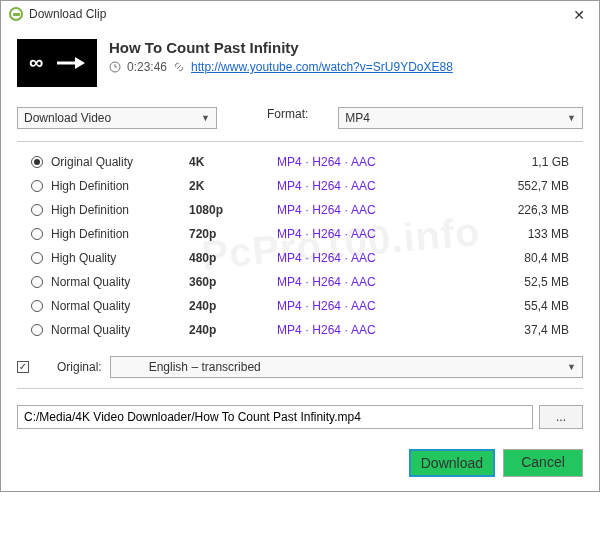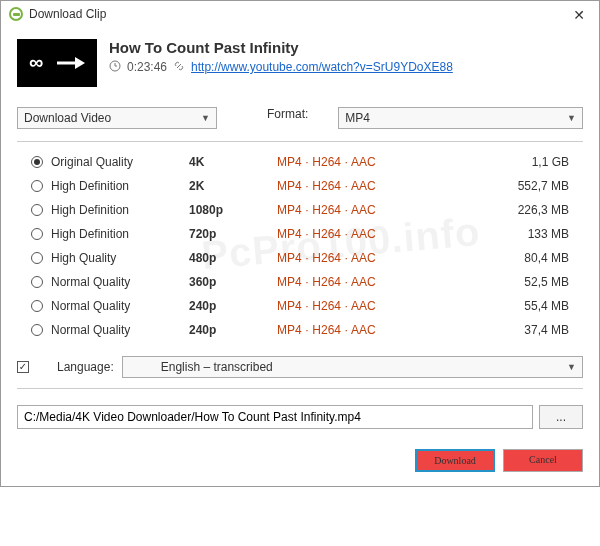--- a/index.html
+++ b/index.html
@@ -8,48 +8,48 @@
 .titlebar { display: flex; padding: 6px 8px; }
 .app-icon { width: 14px; height: 14px; border-radius: 50%; border: 2px solid #7cb342; display: inline-flex; align-items: center; justify-content: center; margin-right: 6px; position: relative; }
 .app-icon::after { content: ""; width: 7px; height: 3px; background: #7cb342; border-radius: 1px; }
 .titlebar .title { flex: 1; font-size: 12px; }
 .close-btn { width: 24px; text-align: center; font-size: 14px; cursor: pointer; }
 .header { display: flex; padding: 10px 16px 14px; align-items: flex-start; gap: 12px; }
 .thumb { width: 80px; height: 48px; background: #000; display: flex; align-items: center; justify-content: center; color: #fff; }
 .thumb svg { fill: #fff; }
 .header-info { flex: 1; }
 .vid-title { font-size: 15px; font-weight: bold; margin-bottom: 4px; }
-.vid-meta { display: flex; align-items: flex-start; gap: 6px; font-size: 12px; color: #555; }
+.vid-meta { display: flex; align-items: center; gap: 6px; font-size: 12px; color: #555; }
 .vid-meta a { color: #1a66cc; text-decoration: underline; }
 .clock-icon, .link-icon { width: 12px; height: 12px; display: inline-flex; align-items: center; justify-content: center; }
 .row1 { display: flex; gap: 30px; padding: 6px 16px 8px; align-items: flex-start; }
 .select { border: 1px solid #aaa; background: #f8f8f8; padding: 3px 6px; display: flex; align-items: center; justify-content: space-between; font-size: 12px; }
 .select .arrow { font-size: 9px; color: #555; }
 .sel-download { width: 200px; }
 .fmt-label { margin-left: 20px; }
 .sel-format { flex: 1; }
 .hr { border-top: 1px solid #ccc; margin: 4px 16px 6px; }
 .quality-list { padding: 2px 30px 4px; }
 .qrow { display: flex; align-items: center; padding: 5px 0; gap: 8px; }
 .radio { width: 12px; height: 12px; border: 1px solid #555; border-radius: 50%; display: inline-flex; align-items: center; justify-content: center; flex-shrink: 0; }
 .radio.checked::after { content: ""; width: 6px; height: 6px; background: #333; border-radius: 50%; }
 .q-name { width: 130px; }
 .q-res { width: 80px; font-weight: bold; }
-.q-codec { flex: 1; color: #c2410c; }
+.q-codec { flex: 1; color: #6d28d9; }
 .q-size { width: 80px; text-align: right; }
 .sub-row { display: flex; align-items: center; padding: 10px 16px 6px; gap: 8px; }
 .checkbox { width: 12px; height: 12px; border: 1px solid #555; display: inline-flex; align-items: center; justify-content: center; font-size: 10px; line-height: 1; flex-shrink: 0; }
 .sub-label { width: 180px; }
 .lang-label { margin-left: 20px; }
 .sel-lang { flex: 1; padding-left: 38px; }
 .path-row { display: flex; gap: 6px; padding: 10px 16px 12px; }
 .path-input { flex: 1; border: 1px solid #aaa; padding: 4px 6px; font-size: 12px; background: #fff; }
 .browse-btn { width: 44px; border: 1px solid #aaa; background: #f4f4f4; text-align: center; padding: 4px 0; }
 .footer { display: flex; justify-content: flex-end; gap: 8px; padding: 8px 16px 14px; }
-.btn { min-width: 80px; padding: 4px 10px; border: 1px solid #aaa; background: #ef4444; text-align: center; font-size: 10px; cursor: pointer; font-family: Liberation Serif, serif; }
+.btn { min-width: 80px; padding: 4px 10px; border: 1px solid #aaa; background: #22c55e; text-align: center; font-size: 14px; cursor: pointer; }
 .btn.primary { border: 2px solid #2493c8; }
 .watermark { position: absolute; top: 220px; left: 200px; font-size: 40px; font-weight: bold; color: rgba(0,0,0,0.05); transform: rotate(-5deg); pointer-events: none; z-index: 0; letter-spacing: 1px; }
 .window { position: relative; }
 .quality-list, .row1, .sub-row, .hr, .path-row, .footer { position: relative; z-index: 1; }
 </style>
 </head>
 <body>
 
 <div class="window">
   <div class="titlebar">
@@ -155,21 +155,21 @@
         <span class="radio"></span>
         <span class="q-name">Normal Quality</span>
         <span class="q-res">240p</span>
         <span class="q-codec">MP4 · H264 · AAC</span>
         <span class="q-size">37,4 MB</span>
       </div>
     </div>
 
   <div class="sub-row">
     <span class="checkbox">✓</span>
-    <span class="lang-label">Language:</span>
+    <span class="lang-label">Original:</span>
     <div class="select sel-lang">
       <span>English – transcribed</span>
       <span class="arrow">▼</span>
     </div>
   </div>
 
   <div class="hr"></div>
 
   <div class="path-row">
     <input class="path-input" type="text" value="C:/Media/4K Video Downloader/How To Count Past Infinity.mp4" style="">

